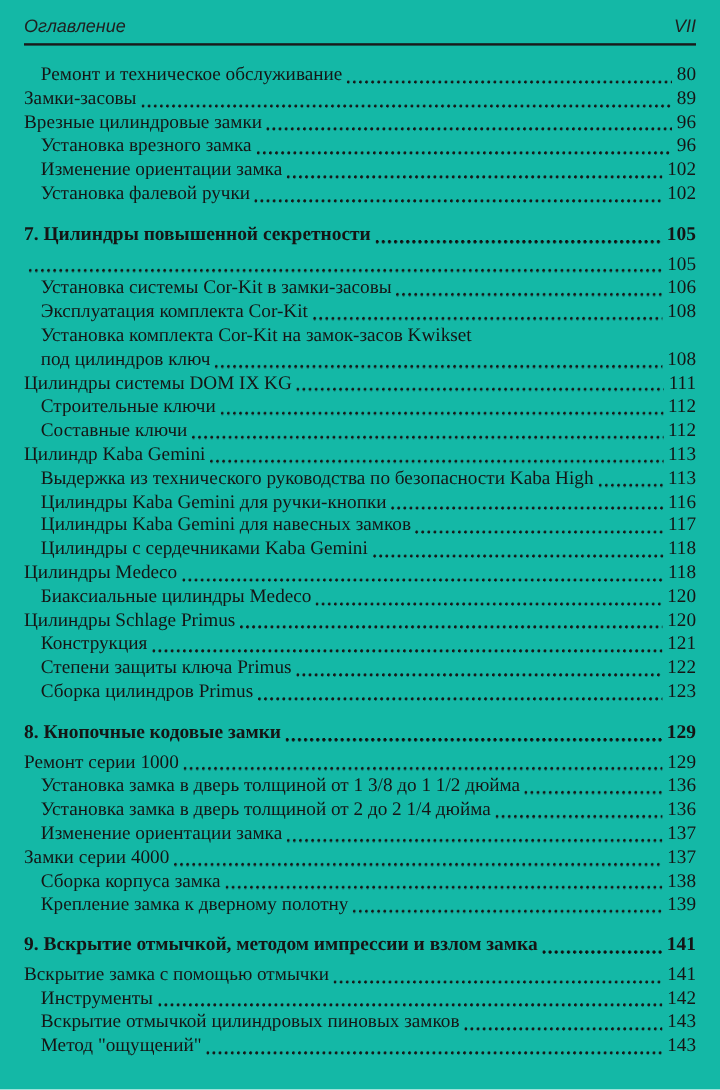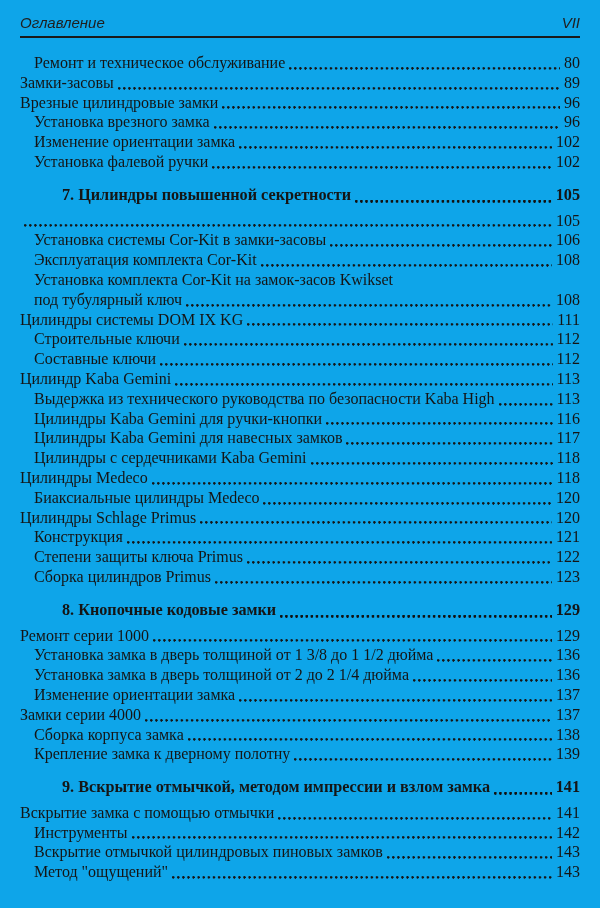--- a/index.html
+++ b/index.html
@@ -5,21 +5,21 @@
   html, body {
     margin: 0;
     padding: 0;
     background: #ffffff;
   }
   .page {
     position: relative;
     box-sizing: border-box;
     width: 600px;
     height: 908px;
-    background: #0ea5e9;
+    background: #14b8a6;
     color: #151515;
     font-family: "Liberation Serif", "DejaVu Serif", serif;
     padding: 14px 20px 0 20px;
     overflow: hidden;
   }
   .running-header {
     display: flex;
     justify-content: space-between;
     align-items: flex-end;
     font-family: "Liberation Sans", "DejaVu Sans", sans-serif;
@@ -39,21 +39,20 @@
     text-align: right;
   }
   .toc-row.level-2 {
     padding-left: 14px;
   }
   .toc-row.chapter {
     font-weight: bold;
     font-size: 16.2px;
     margin-top: 14px;
     margin-bottom: 5px;
-    margin-left: 42px;
   }
   .toc-title {
     white-space: nowrap;
   }
   .toc-leader {
     flex: 1 1 auto;
     min-width: 6px;
     position: relative;
   }
   .toc-leader::after {
@@ -129,21 +128,21 @@
       </div>
       <div class="toc-row level-2">
         <span class="toc-title">Эксплуатация комплекта Cor-Kit</span>
         <span class="toc-leader"></span>
         <span class="toc-page">108</span>
       </div>
       <div class="toc-row level-2">
         <span class="toc-title">Установка комплекта Cor-Kit на замок-засов Kwikset</span>
       </div>
       <div class="toc-row level-2">
-        <span class="toc-title">под тубулярный ключ</span>
+        <span class="toc-title">под цилиндров ключ</span>
         <span class="toc-leader"></span>
         <span class="toc-page">108</span>
       </div>
       <div class="toc-row level-1">
         <span class="toc-title">Цилиндры системы DOM IX KG</span>
         <span class="toc-leader"></span>
         <span class="toc-page">111</span>
       </div>
       <div class="toc-row level-2">
         <span class="toc-title">Строительные ключи</span>

